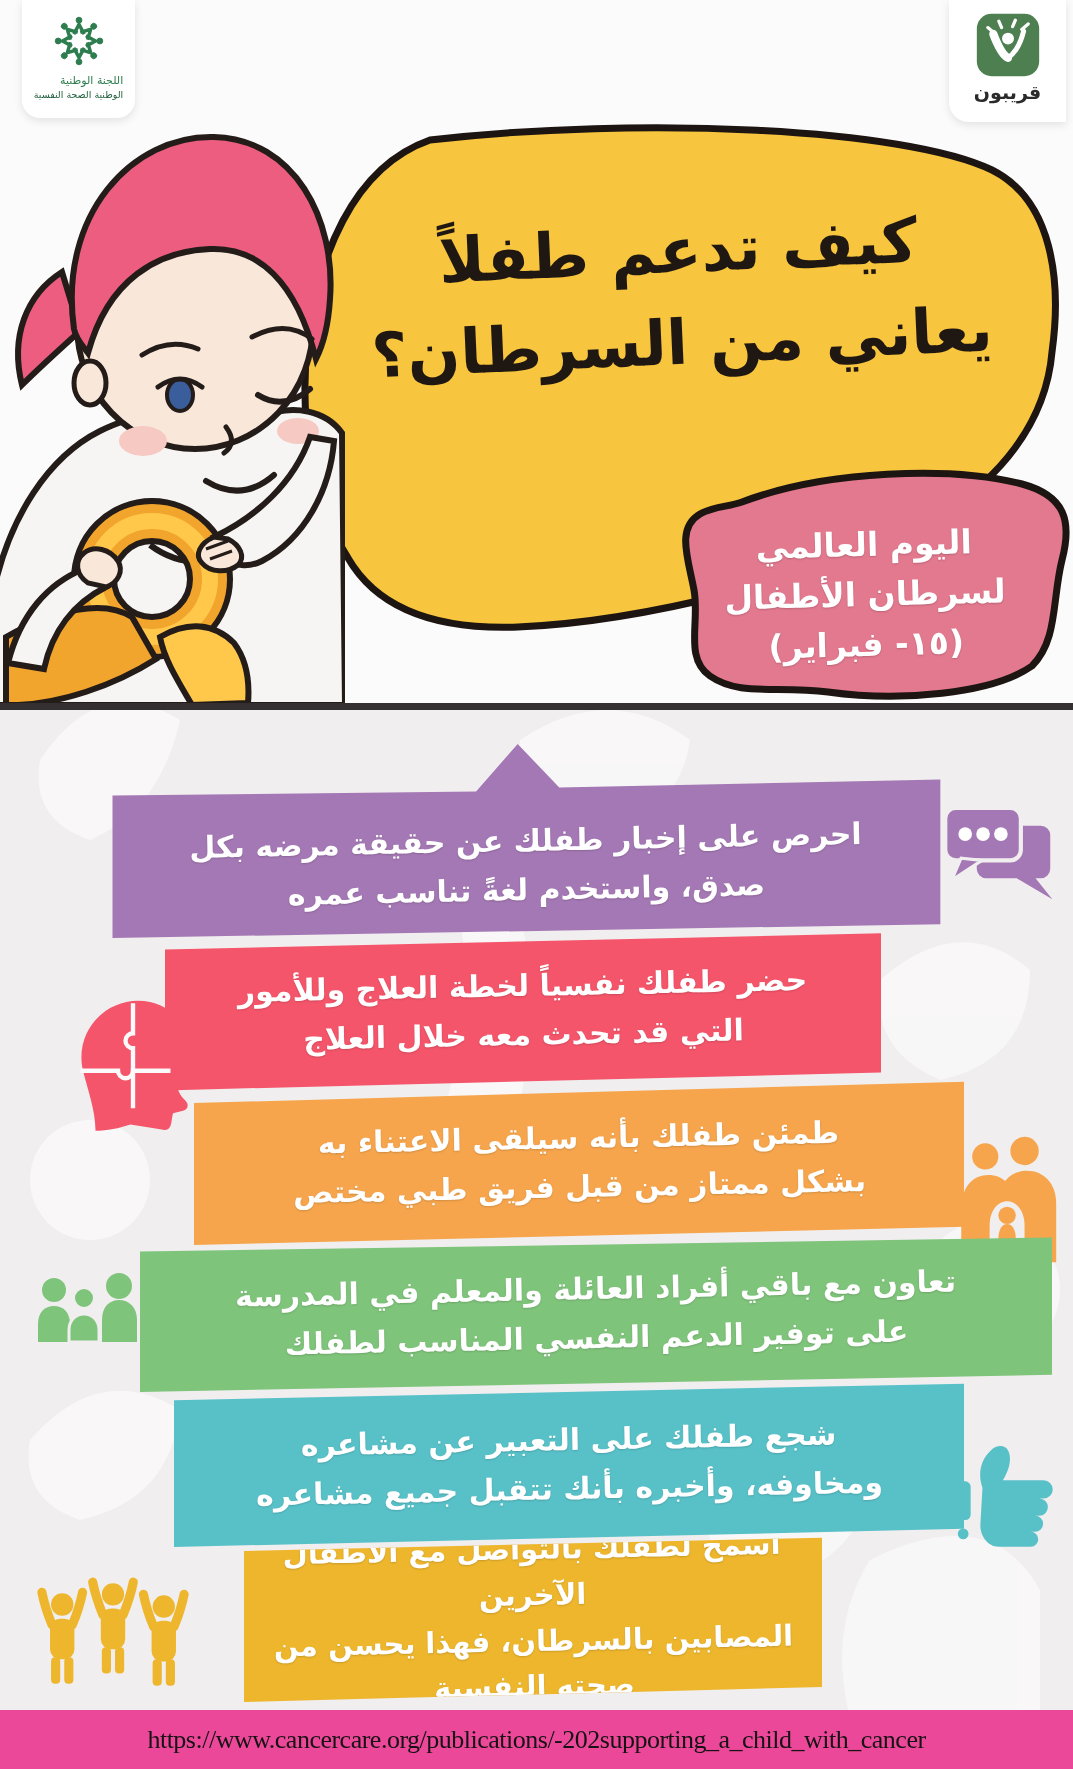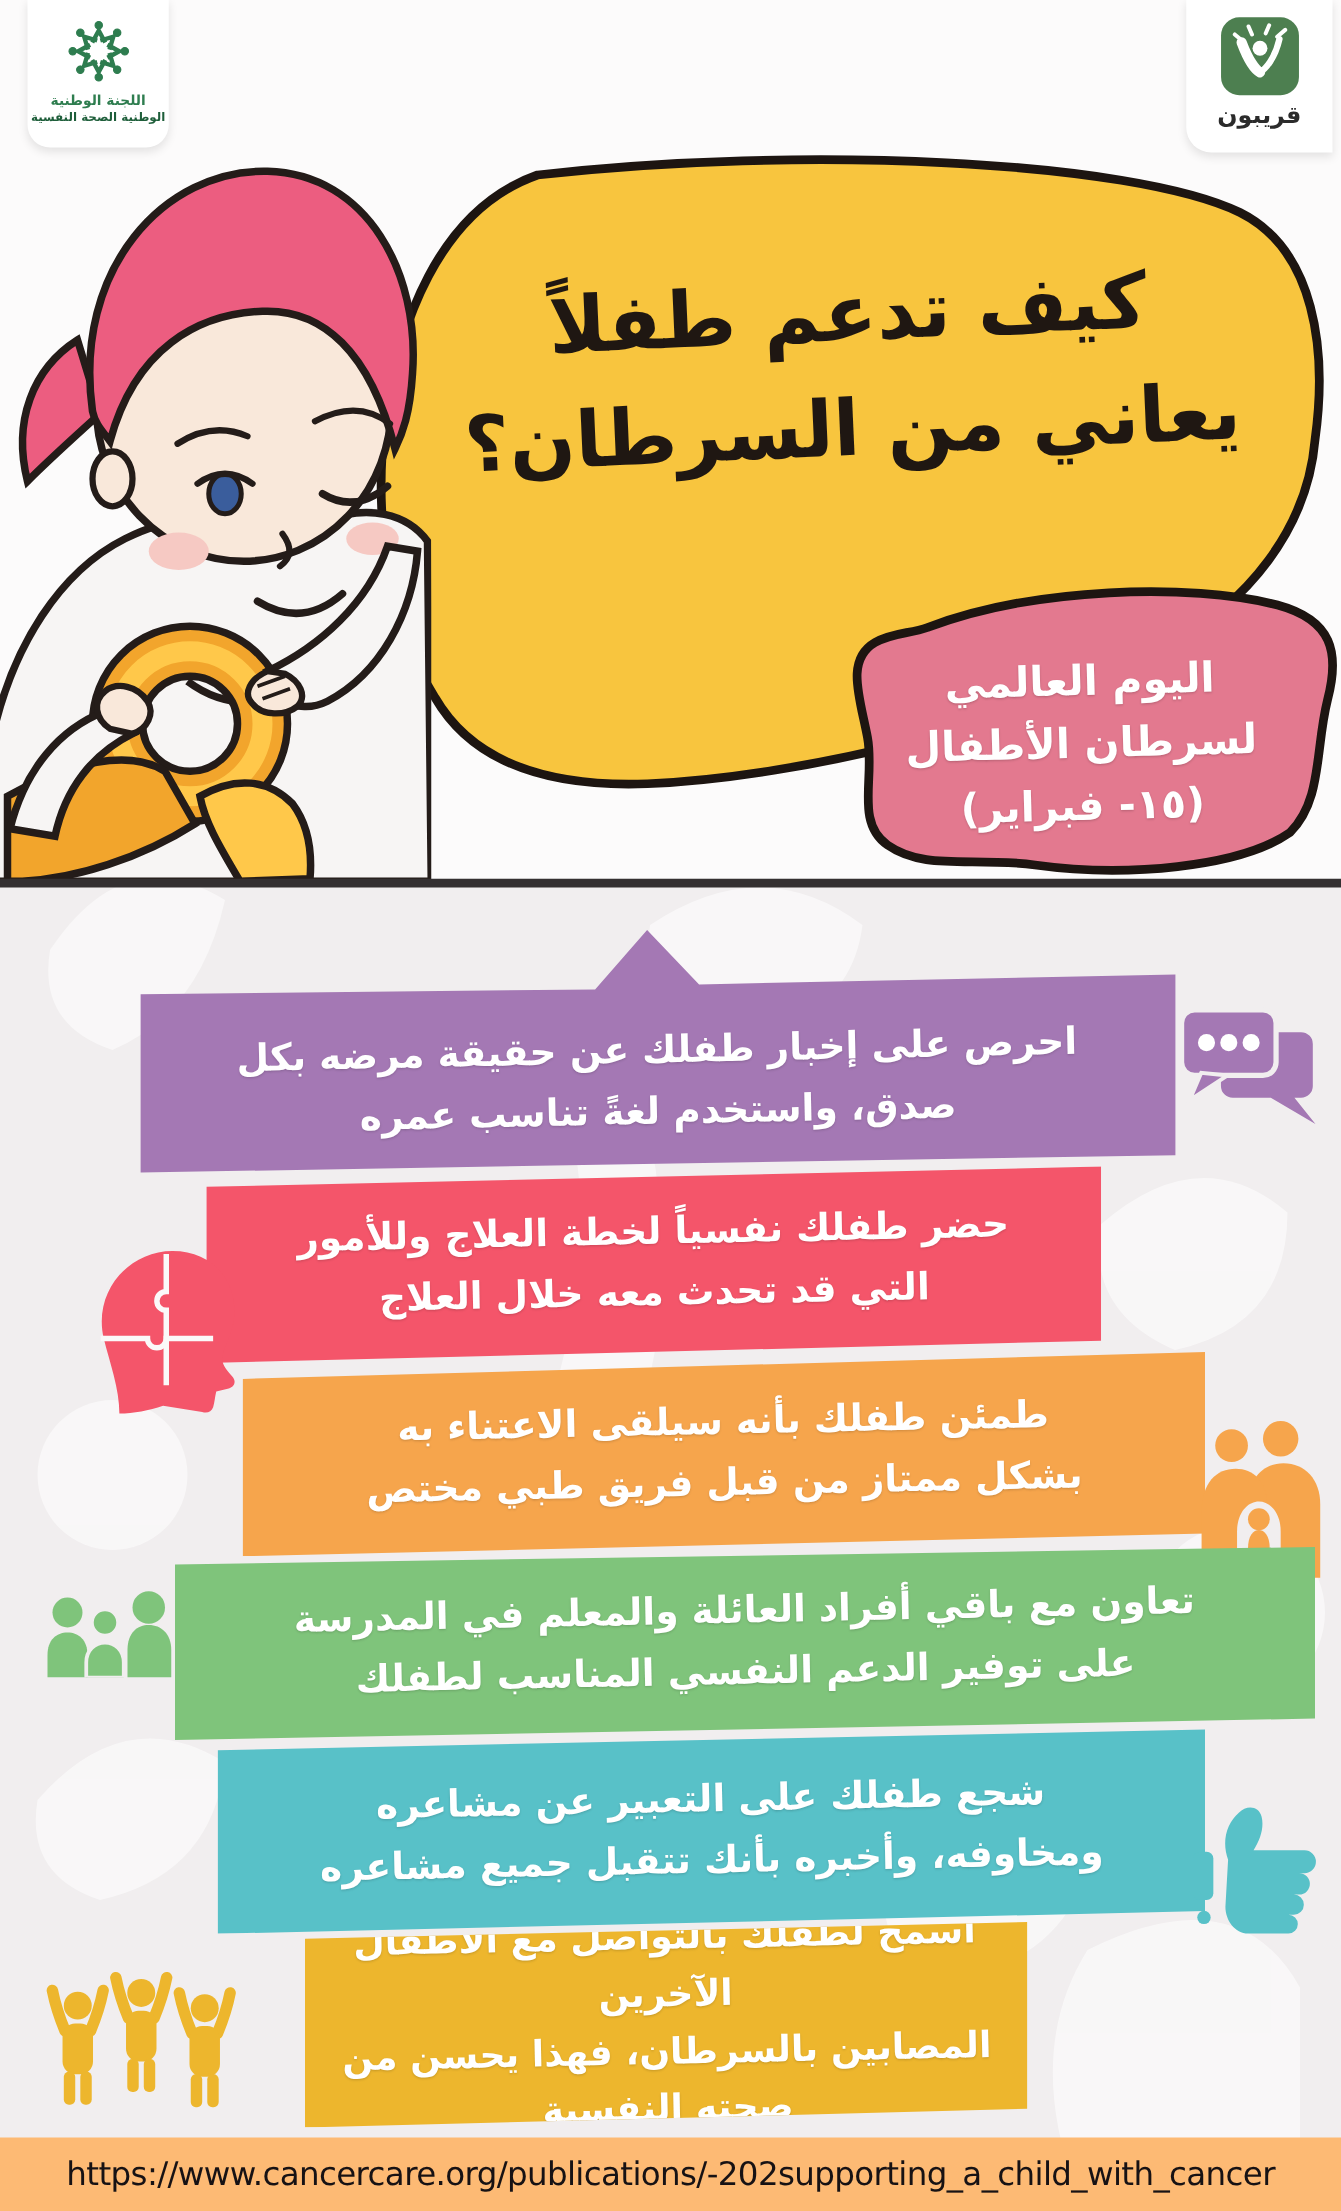--- a/index.html
+++ b/index.html
@@ -9,21 +9,21 @@
   }
   .hero{position:absolute;left:0;top:0;width:1073px;height:703px;background:#fcfbfb;}
   .doodles{position:absolute;left:0;top:0;width:100%;height:100%;pointer-events:none;}
   .divider{position:absolute;left:0;top:703px;width:1073px;height:7px;background:#343031;}
 
   .logo-card{position:absolute;background:#fff;box-shadow:0 3px 8px rgba(0,0,0,.10);}
   .logo-card.left{left:22px;top:0;width:113px;height:118px;border-radius:0 0 18px 18px;
     display:flex;flex-direction:column;align-items:center;padding-top:8px;box-sizing:border-box;}
   .logo-card.right{left:949px;top:0;width:117px;height:122px;border-radius:0 0 0 20px;
     display:flex;flex-direction:column;align-items:center;padding-top:12px;box-sizing:border-box;}
-  .org-text{color:#2e7d4f;font-weight:bold;text-align:center;line-height:1.35;}
+  .org-text{color:#2e7d4f;font-weight:normal;line-height:1.35;}
   .org-text .l1{font-size:11px;}
   .org-text .l2{font-size:9.5px;color:#1e5e3a;}
   .app-label{font-size:19px;color:#2b2b2b;font-weight:bold;margin-top:3px;}
 
   .title{
     position:absolute;left:330px;top:205px;width:700px;text-align:center;
     transform:rotate(-2.5deg);color:#1f1712;font-weight:800;
     font-size:62px;line-height:1.48;direction:rtl;
   }
   .badge-text{
@@ -45,22 +45,22 @@
   .c-purple{background:#a478b4;}
   .c-red{background:#f4556a;}
   .c-orange{background:#f6a54c;}
   .c-green{background:#7fc47b;}
   .c-teal{background:#58c1c8;}
   .c-yellow{background:#edb62d;}
 
   .tip-icon{position:absolute;}
 
   .footer{
-    position:absolute;left:0;top:1710px;width:1073px;height:59px;background:#fdba74;
-    display:flex;align-items:center;justify-content:center;
+    position:absolute;left:0;top:1710px;width:1073px;height:59px;background:#ec4899;
+    display:flex;align-items:center;justify-content:center;font-family:Liberation Serif, serif;
   }
   .footer .url{font-size:26px;color:#171214;letter-spacing:-0.5px;}
 </style>
 </head>
 <body>
 
 <div class="poster">
 
   <svg class="doodles" viewBox="0 0 1073 1769">
     <g fill="#ffffff" opacity="0.55">

